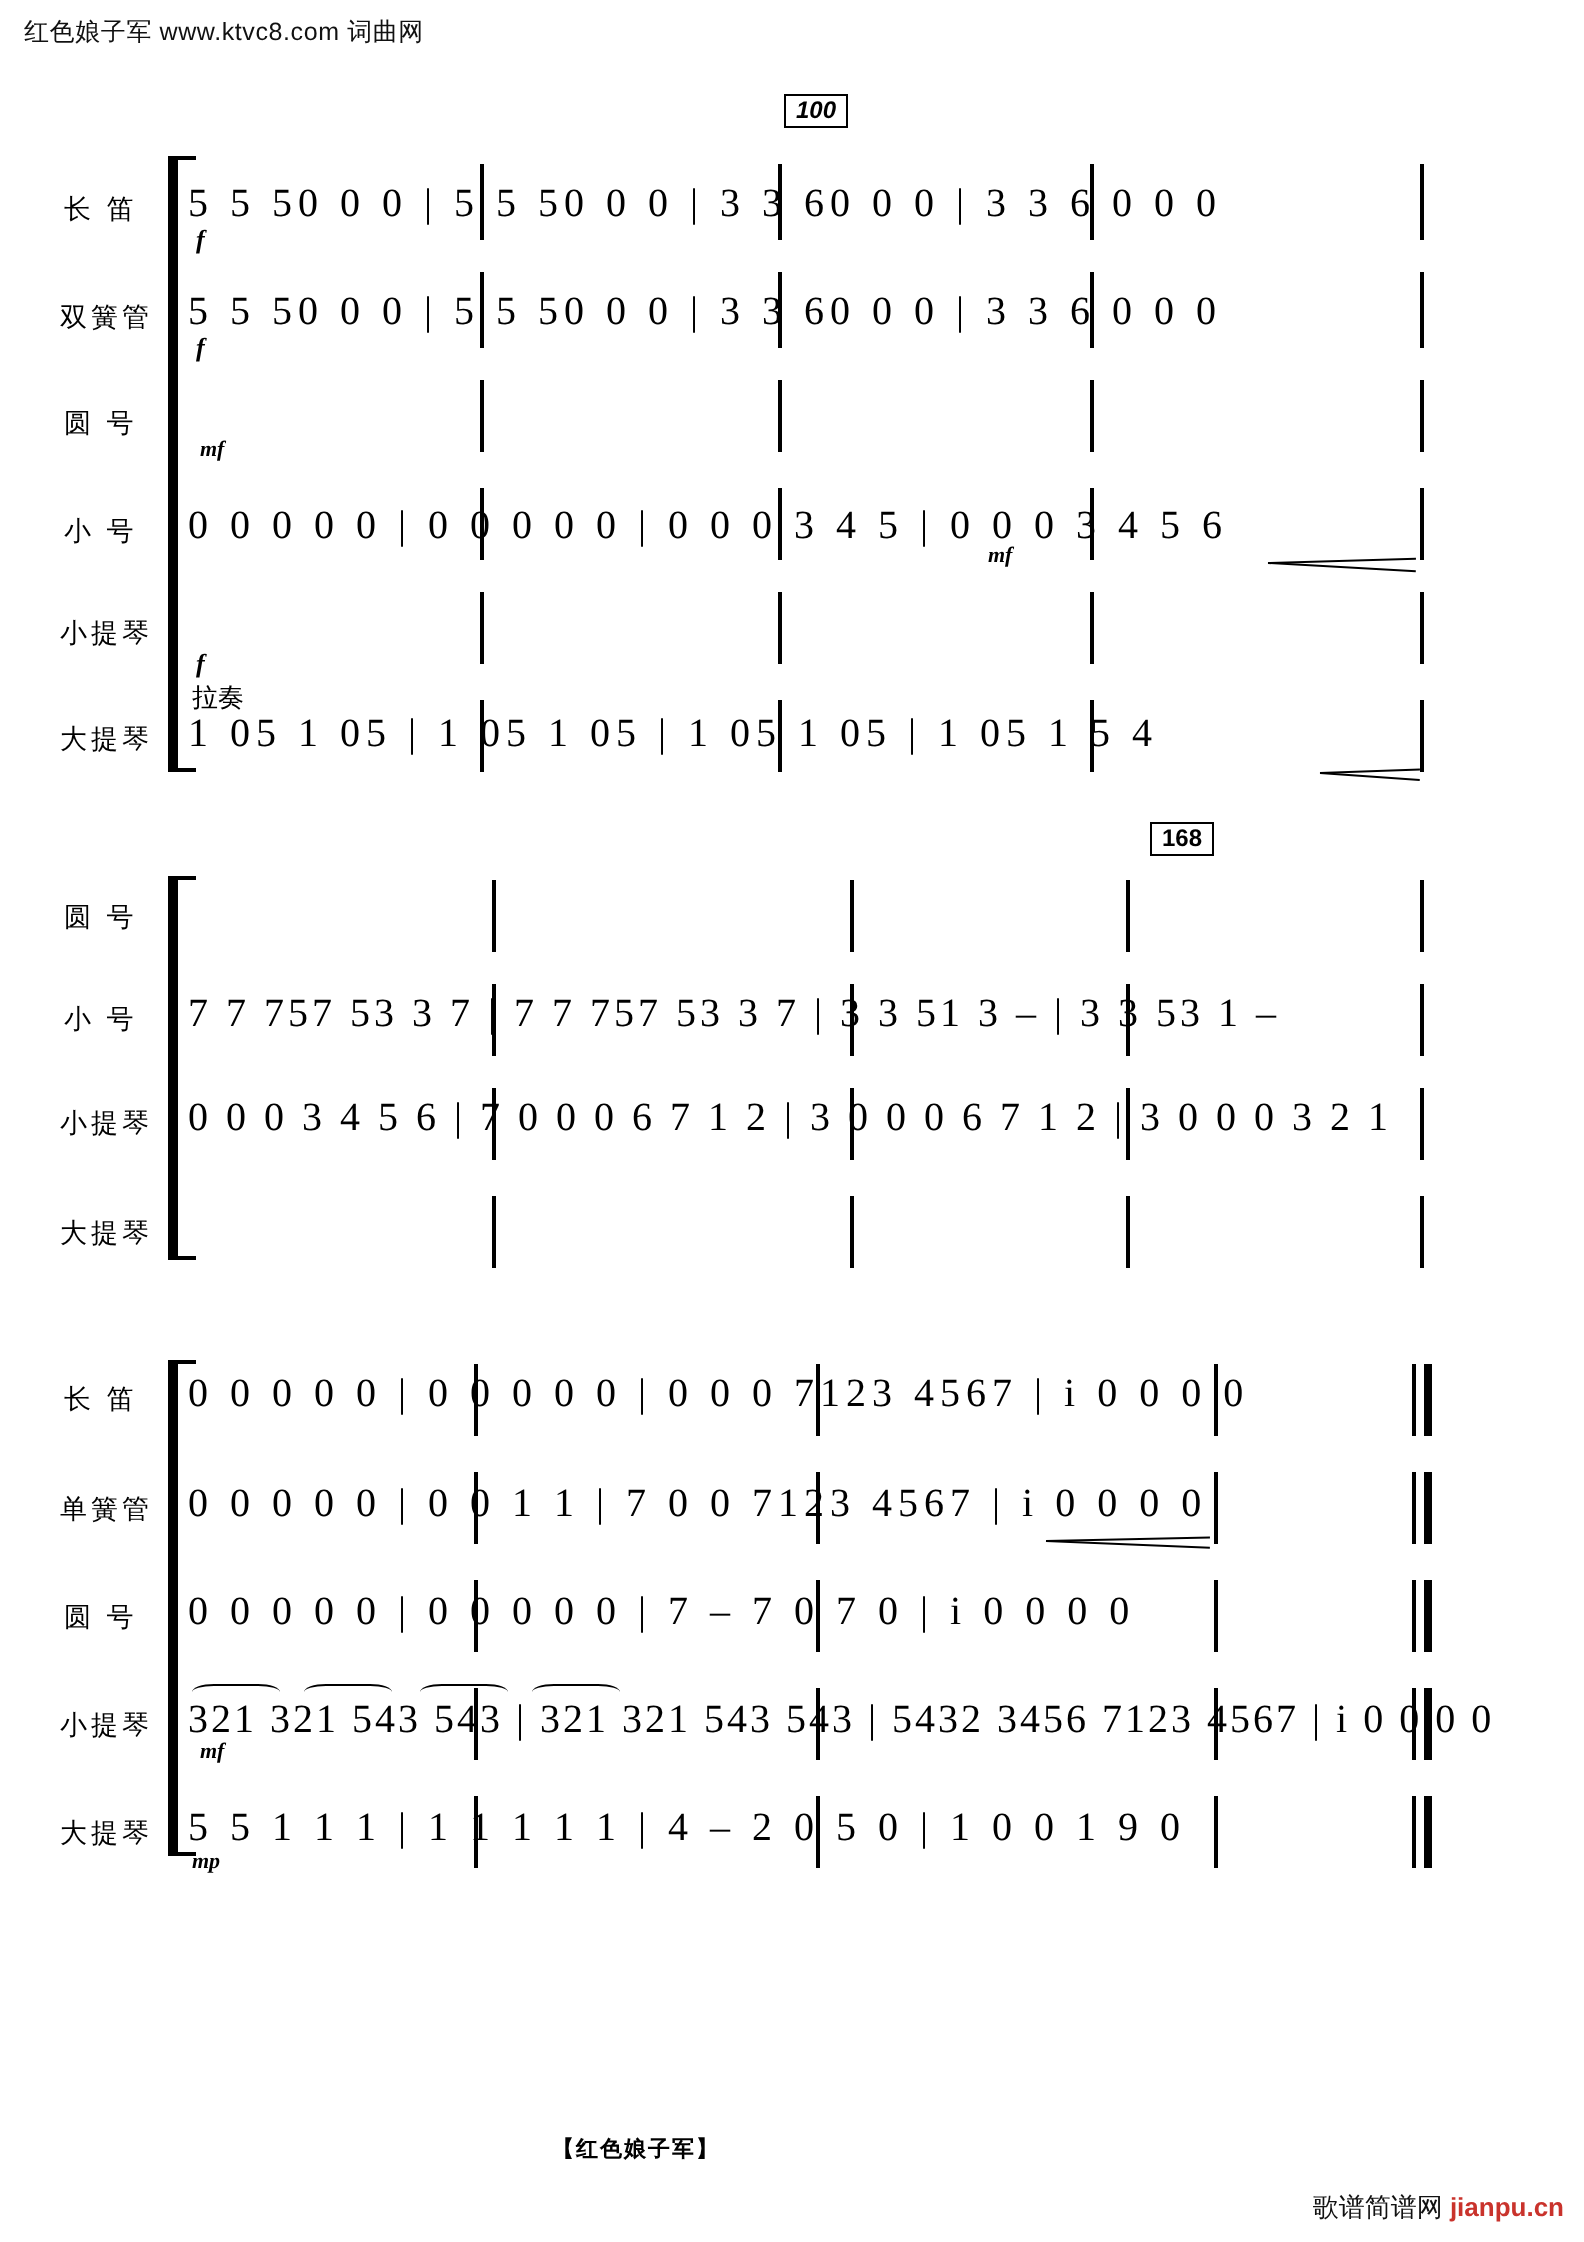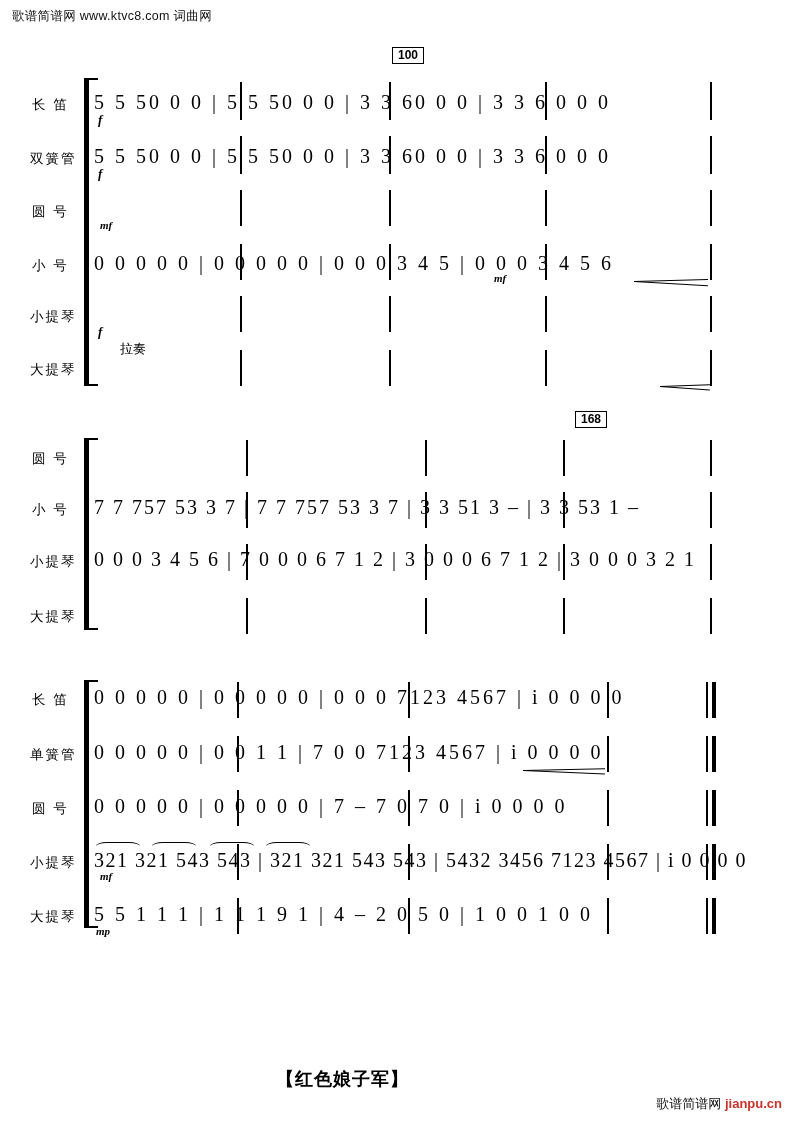--- a/index.html
+++ b/index.html
@@ -21,56 +21,57 @@
   .instr{position:absolute;font-size:13.5px;letter-spacing:2px;white-space:nowrap;color:#000;}
 
   .staffrow{position:absolute;white-space:nowrap;font-family:"Liberation Serif",serif;}
   .notes{font-size:20px;letter-spacing:0px;white-space:nowrap;line-height:20px;}
 
   .bar{position:absolute;width:1.5px;background:#000;}
   .endbar{position:absolute;width:1.5px;background:#000;}
   .endbar.thick{width:3.6px;}
 
   .dyn{position:absolute;font-family:"Liberation Serif",serif;font-style:italic;font-weight:bold;font-size:13px;}
-  .txt{position:absolute;font-size:13px;margin-left:24px;}
+  .txt{position:absolute;font-size:13px;}
   .hair{position:absolute;height:1.2px;background:#000;transform-origin:left center;}
   .slur{position:absolute;border-top:1.4px solid #000;border-radius:50%/100%;height:7px;border-left:none;border-right:none;border-bottom:none;}
 
   
-  .title-foot{position:absolute;font-size:18px;font-weight:bold;letter-spacing:1px;}
+  .title-foot{position:absolute;font-size:11px;font-weight:bold;letter-spacing:1px;}
   .brand{position:absolute;right:10px;bottom:8px;font-size:13px;}
   .brand .cn{color:#111;}
   .brand .red{color:#c9332c;font-weight:bold;}
 </style>
 </head>
 <body>
 
 <div class="page">
 
-  <div class="srcline">歌谱简谱网 www.ktvc8.com 词曲网</div>
-
-  <div class="rehearsal" style="left:392px;top:47px;">100</div>
+  <div class="srcline">红色娘子军 www.ktvc8.com 词曲网</div>
+
+  <div class="rehearsal" style="left:392px;top:47px;font-style:italic;">100</div>
   <div class="rehearsal" style="left:575px;top:411px;">168</div>
 
   <div class="system" style="left:0;top:0;width:792px;height:400px;">
 
     <div class="brace" style="left:84px;top:78px;width:5px;height:308px;"></div>
     <div class="sysline" style="left:84px;top:78px;width:14px;height:2px;"></div>
     <div class="sysline" style="left:84px;top:384px;width:14px;height:2px;"></div>
 
     <div class="instr" style="left:32px;top:96px;">长 笛</div>
     <div class="instr" style="left:30px;top:150px;">双簧管</div>
     <div class="instr" style="left:32px;top:203px;">圆 号</div>
     <div class="instr" style="left:32px;top:257px;">小 号</div>
     <div class="instr" style="left:30px;top:308px;">小提琴</div>
     <div class="instr" style="left:30px;top:361px;">大提琴</div>
 
     <div class="staffrow notes" style="left:94px;top:92px;width:630px;letter-spacing:3px;">5 5 50  0   0  | 5 5 50  0   0  | 3 3 60 0 0  |  3 3 6 0 0  0</div>
     <div class="staffrow notes" style="left:94px;top:146px;width:630px;letter-spacing:3px;">5 5 50  0   0  | 5 5 50  0   0  | 3 3 60 0 0  |  3 3 6 0 0  0</div>
     <div class="staffrow notes" style="left:94px;top:253px;width:630px;letter-spacing:3px;">0    0    0    0    0  | 0    0    0    0    0  | 0   0   0  3 4 5 | 0   0   0  3 4  5 6</div>
+    <div class="staffrow notes" style="left:94px;top:357px;width:630px;letter-spacing:3px;">1   05 1   05 | 1   05 1   05 | 1   05 1  05 | 1   05 1   5  4</div>
 
     <div class="dyn" style="left:98px;top:112px;">f</div>
     <div class="dyn" style="left:98px;top:166px;">f</div>
     <div class="dyn" style="left:100px;top:219px;font-size:11px;">mf</div>
     <div class="dyn" style="left:494px;top:272px;font-size:11px;">mf</div>
     <div class="dyn" style="left:98px;top:324px;">f</div>
     <div class="txt" style="left:96px;top:340px;font-size:13px;">拉奏</div>
 
     <div class="bar" style="left:240px;top:82px;height:38px;"></div>
     <div class="bar" style="left:389px;top:82px;height:38px;"></div>
@@ -150,21 +151,21 @@
     <div class="instr" style="left:32px;top:691px;">长 笛</div>
     <div class="instr" style="left:30px;top:746px;">单簧管</div>
     <div class="instr" style="left:32px;top:800px;">圆 号</div>
     <div class="instr" style="left:30px;top:854px;">小提琴</div>
     <div class="instr" style="left:30px;top:908px;">大提琴</div>
 
     <div class="staffrow notes" style="left:94px;top:687px;width:630px;letter-spacing:3px;">0   0   0   0   0 | 0   0   0   0   0 | 0    0     0  7123  4567 | i 0 0 0  0</div>
     <div class="staffrow notes" style="left:94px;top:742px;width:630px;letter-spacing:3px;">0   0   0   0   0 | 0   0   1   1 | 7  0   0   7123  4567 | i 0 0 0  0</div>
     <div class="staffrow notes" style="left:94px;top:796px;width:630px;letter-spacing:3px;">0   0   0   0   0 | 0   0   0   0   0 | 7    –    7 0  7 0 | i 0 0 0  0</div>
     <div class="staffrow notes" style="left:94px;top:850px;width:630px;letter-spacing:1.5px;">321  321  543  543 | 321  321  543  543 | 5432  3456  7123  4567 | i 0 0 0  0</div>
-    <div class="staffrow notes" style="left:94px;top:904px;width:630px;letter-spacing:3px;">5   5 1   1   1 | 1   1   1   9   1 | 4    –   2 0  5 0 | 1 0 0 1 0 0</div>
+    <div class="staffrow notes" style="left:94px;top:904px;width:630px;letter-spacing:3px;">5   5 1   1   1 | 1   1   1   1   1 | 4    –   2 0  5 0 | 1 0 0 1 9 0</div>
 
     <div class="dyn" style="left:100px;top:870px;font-size:11px;">mf</div>
     <div class="dyn" style="left:96px;top:925px;font-size:11px;">mp</div>
 
     <div class="bar" style="left:237px;top:682px;height:36px;"></div>
     <div class="bar" style="left:408px;top:682px;height:36px;"></div>
     <div class="bar" style="left:607px;top:682px;height:36px;"></div>
     <div class="endbar" style="left:706px;top:682px;height:36px;"></div>
     <div class="endbar thick" style="left:712px;top:682px;height:36px;"></div>
 

